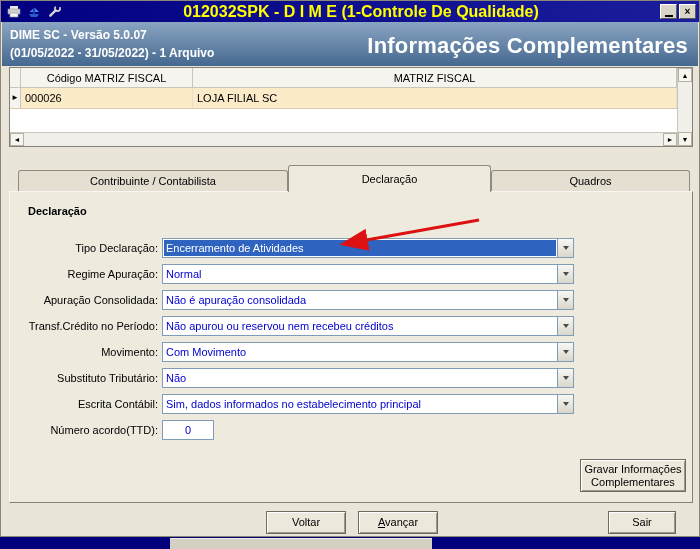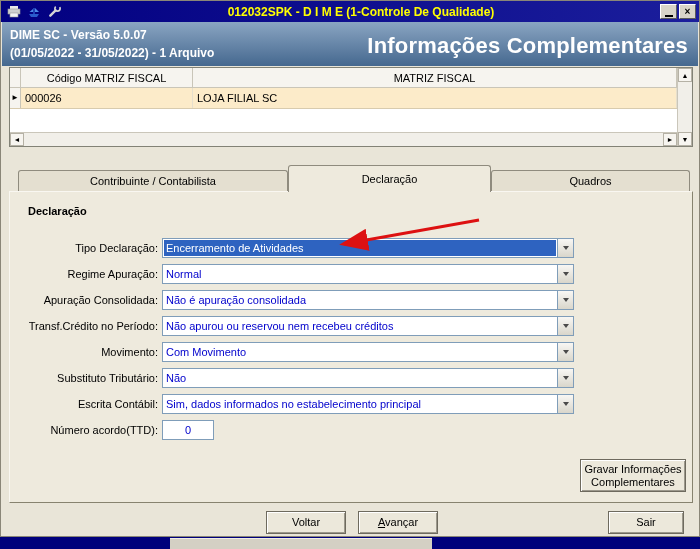--- a/index.html
+++ b/index.html
@@ -14,21 +14,21 @@
     position: absolute; left: 0; top: 0; right: 0; height: 537px;
     background: #e9e5d8; border: 1px solid #8a8678;
   }
   .titlebar {
     position: absolute; left: 0; top: 0; right: 0; height: 21px;
     background: linear-gradient(90deg, #020081, #1b1e9c);
     display: flex; align-items: center; padding: 0 3px;
   }
   .tb-icons { display: flex; align-items: center; gap: 4px; padding-left: 2px; }
   .tb-icon { width: 16px; height: 15px; display: flex; align-items: center; justify-content: center; }
-  .tb-title { flex: 1; text-align: center; color: #ffff00; font-weight: bold; font-size: 12px;
+  .tb-title { flex: 1; text-align: center; color: #ffff00; font-weight: bold; font-size: 16px;
     white-space: nowrap; overflow: hidden; }
   .tb-controls { display: flex; gap: 2px; }
   .tb-btn {
     width: 17px; height: 15px; background: #d8d4c8;
     border: 1px solid; border-color: #ffffff #5a5a5a #5a5a5a #ffffff;
     display: flex; align-items: center; justify-content: center;
     font-size: 10px; font-weight: bold; color: #000; line-height: 1;
   }
   .min-glyph { width: 8px; height: 2px; background: #000; margin-top: 8px; }
   
@@ -100,21 +100,21 @@
   .btn {
     background: #ece8db; color: #000; font-family: "Liberation Sans", sans-serif; font-size: 11px;
     border: 1px solid #6e6a5e;
     box-shadow: inset 1px 1px 0 #ffffff, inset -1px -1px 0 #9c988c;
     cursor: default;
   }
   .btn-label { display: block; line-height: 13px; }
   .gravar { position: absolute; left: 570px; top: 267px; width: 106px; height: 33px; padding: 2px; white-space: normal; }
   .voltar  { position: absolute; left: 265px; top: 510px; width: 80px; height: 23px; }
   .avancar { position: absolute; left: 357px; top: 510px; width: 80px; height: 23px; }
-  .sair    { position: absolute; left: 607px; top: 510px; width: 76px; height: 23px; }
+  .sair    { position: absolute; left: 607px; top: 510px; width: 68px; height: 23px; }
   .avancar .btn-label::first-letter { text-decoration: underline; }
   
   .taskstrip { position: absolute; left: 0; bottom: 0; width: 100%; height: 12px; background: #00007c; }
   .strip-gray { position: absolute; left: 170px; width: 262px; top: 1px; bottom: 0; background: #d4d0c4; border-top: 1px solid #efece4; }
   
   .annotation { position: absolute; left: 0; top: 0; pointer-events: none; z-index: 50; }
 </style>
 </head>
 <body>
 

